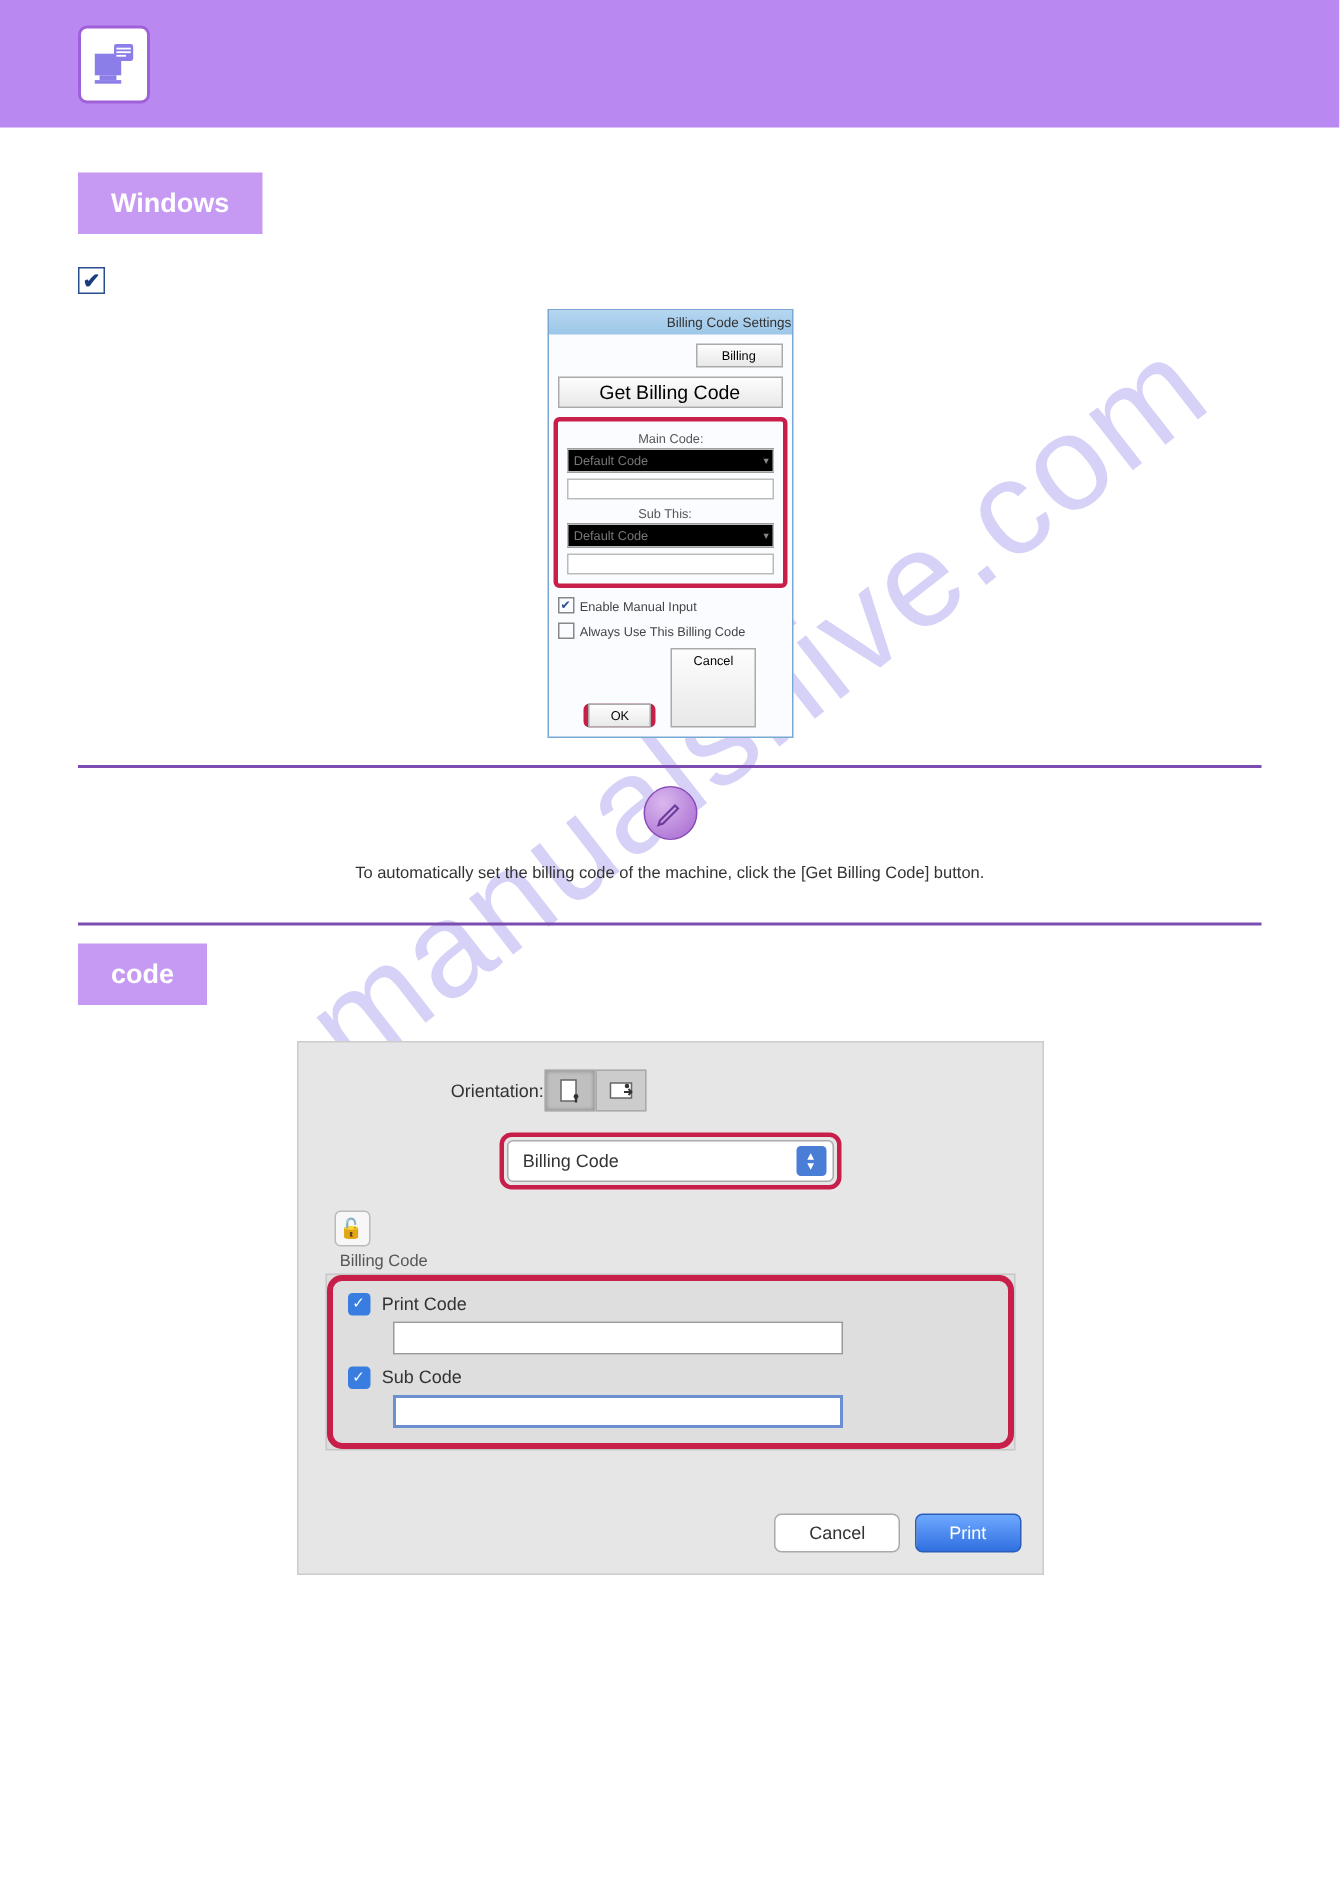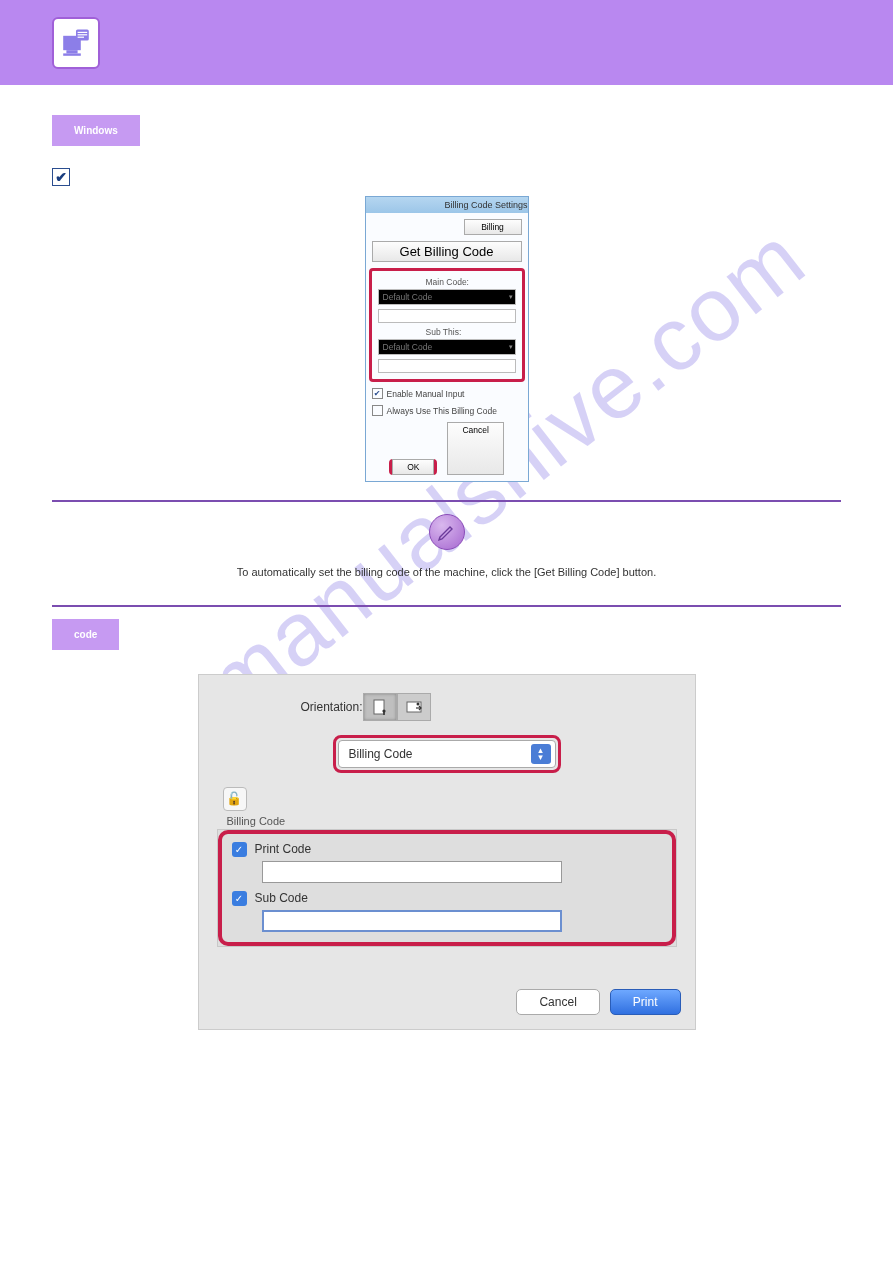--- a/index.html
+++ b/index.html
@@ -8,21 +8,21 @@
   
   .watermark { position: absolute; top: 420px; left: 140px; font-size: 90px; color: #8c7ee8; opacity: 0.35; transform: rotate(-38deg); pointer-events: none; z-index: 1; font-weight: 400; letter-spacing: 2px; }
 
   
   .topbar { background: #b988f0; height: 85px; width: 100%; display: flex; align-items: center; padding-left: 52px; }
   .logo-box { width: 48px; height: 52px; background: #fff; border: 2px solid #a060d8; border-radius: 6px; display: flex; align-items: center; justify-content: center; }
   .logo-box svg { width: 32px; height: 34px; }
 
   .page { padding: 30px 52px 40px 52px; position: relative; z-index: 2; }
 
-  .section-tag { background: #c69af2; color: #fff; padding: 10px 22px; display: inline-block; font-size: 10px; font-weight: 600; margin-bottom: 10px; }
+  .section-tag { background: #c69af2; color: #fff; padding: 10px 22px; display: inline-block; font-size: 18px; font-weight: 600; margin-bottom: 10px; }
 
   .instruction-line { font-size: 12px; color: #333; margin: 12px 0 6px 0; line-height: 1.5; display: flex; align-items: center; flex-wrap: wrap; gap: 4px; }
   .checkbox-icon { width: 18px; height: 18px; border: 1px solid #2a4d8f; display: inline-flex; align-items: center; justify-content: center; color: #1a3d7f; font-size: 14px; font-weight: bold; vertical-align: middle; }
 
   
   .win-dialog-wrap { display: flex; justify-content: center; margin: 10px 0; }
   .win-dialog { width: 164px; border: 1px solid #7aa8d4; font-size: 9px; background: #fafcff; }
   .win-title { background: linear-gradient(#b5d6f0, #9cc6e8); text-align: right; padding: 3px 0; font-size: 9px; color: #333; }
   .win-body { padding: 6px; }
   .win-btn-full { background: linear-gradient(#fdfdfd, #e8e8e8); border: 1px solid #aaa; padding: 2px 0; text-align: center; margin-bottom: 6px; font-size: 13px; }

